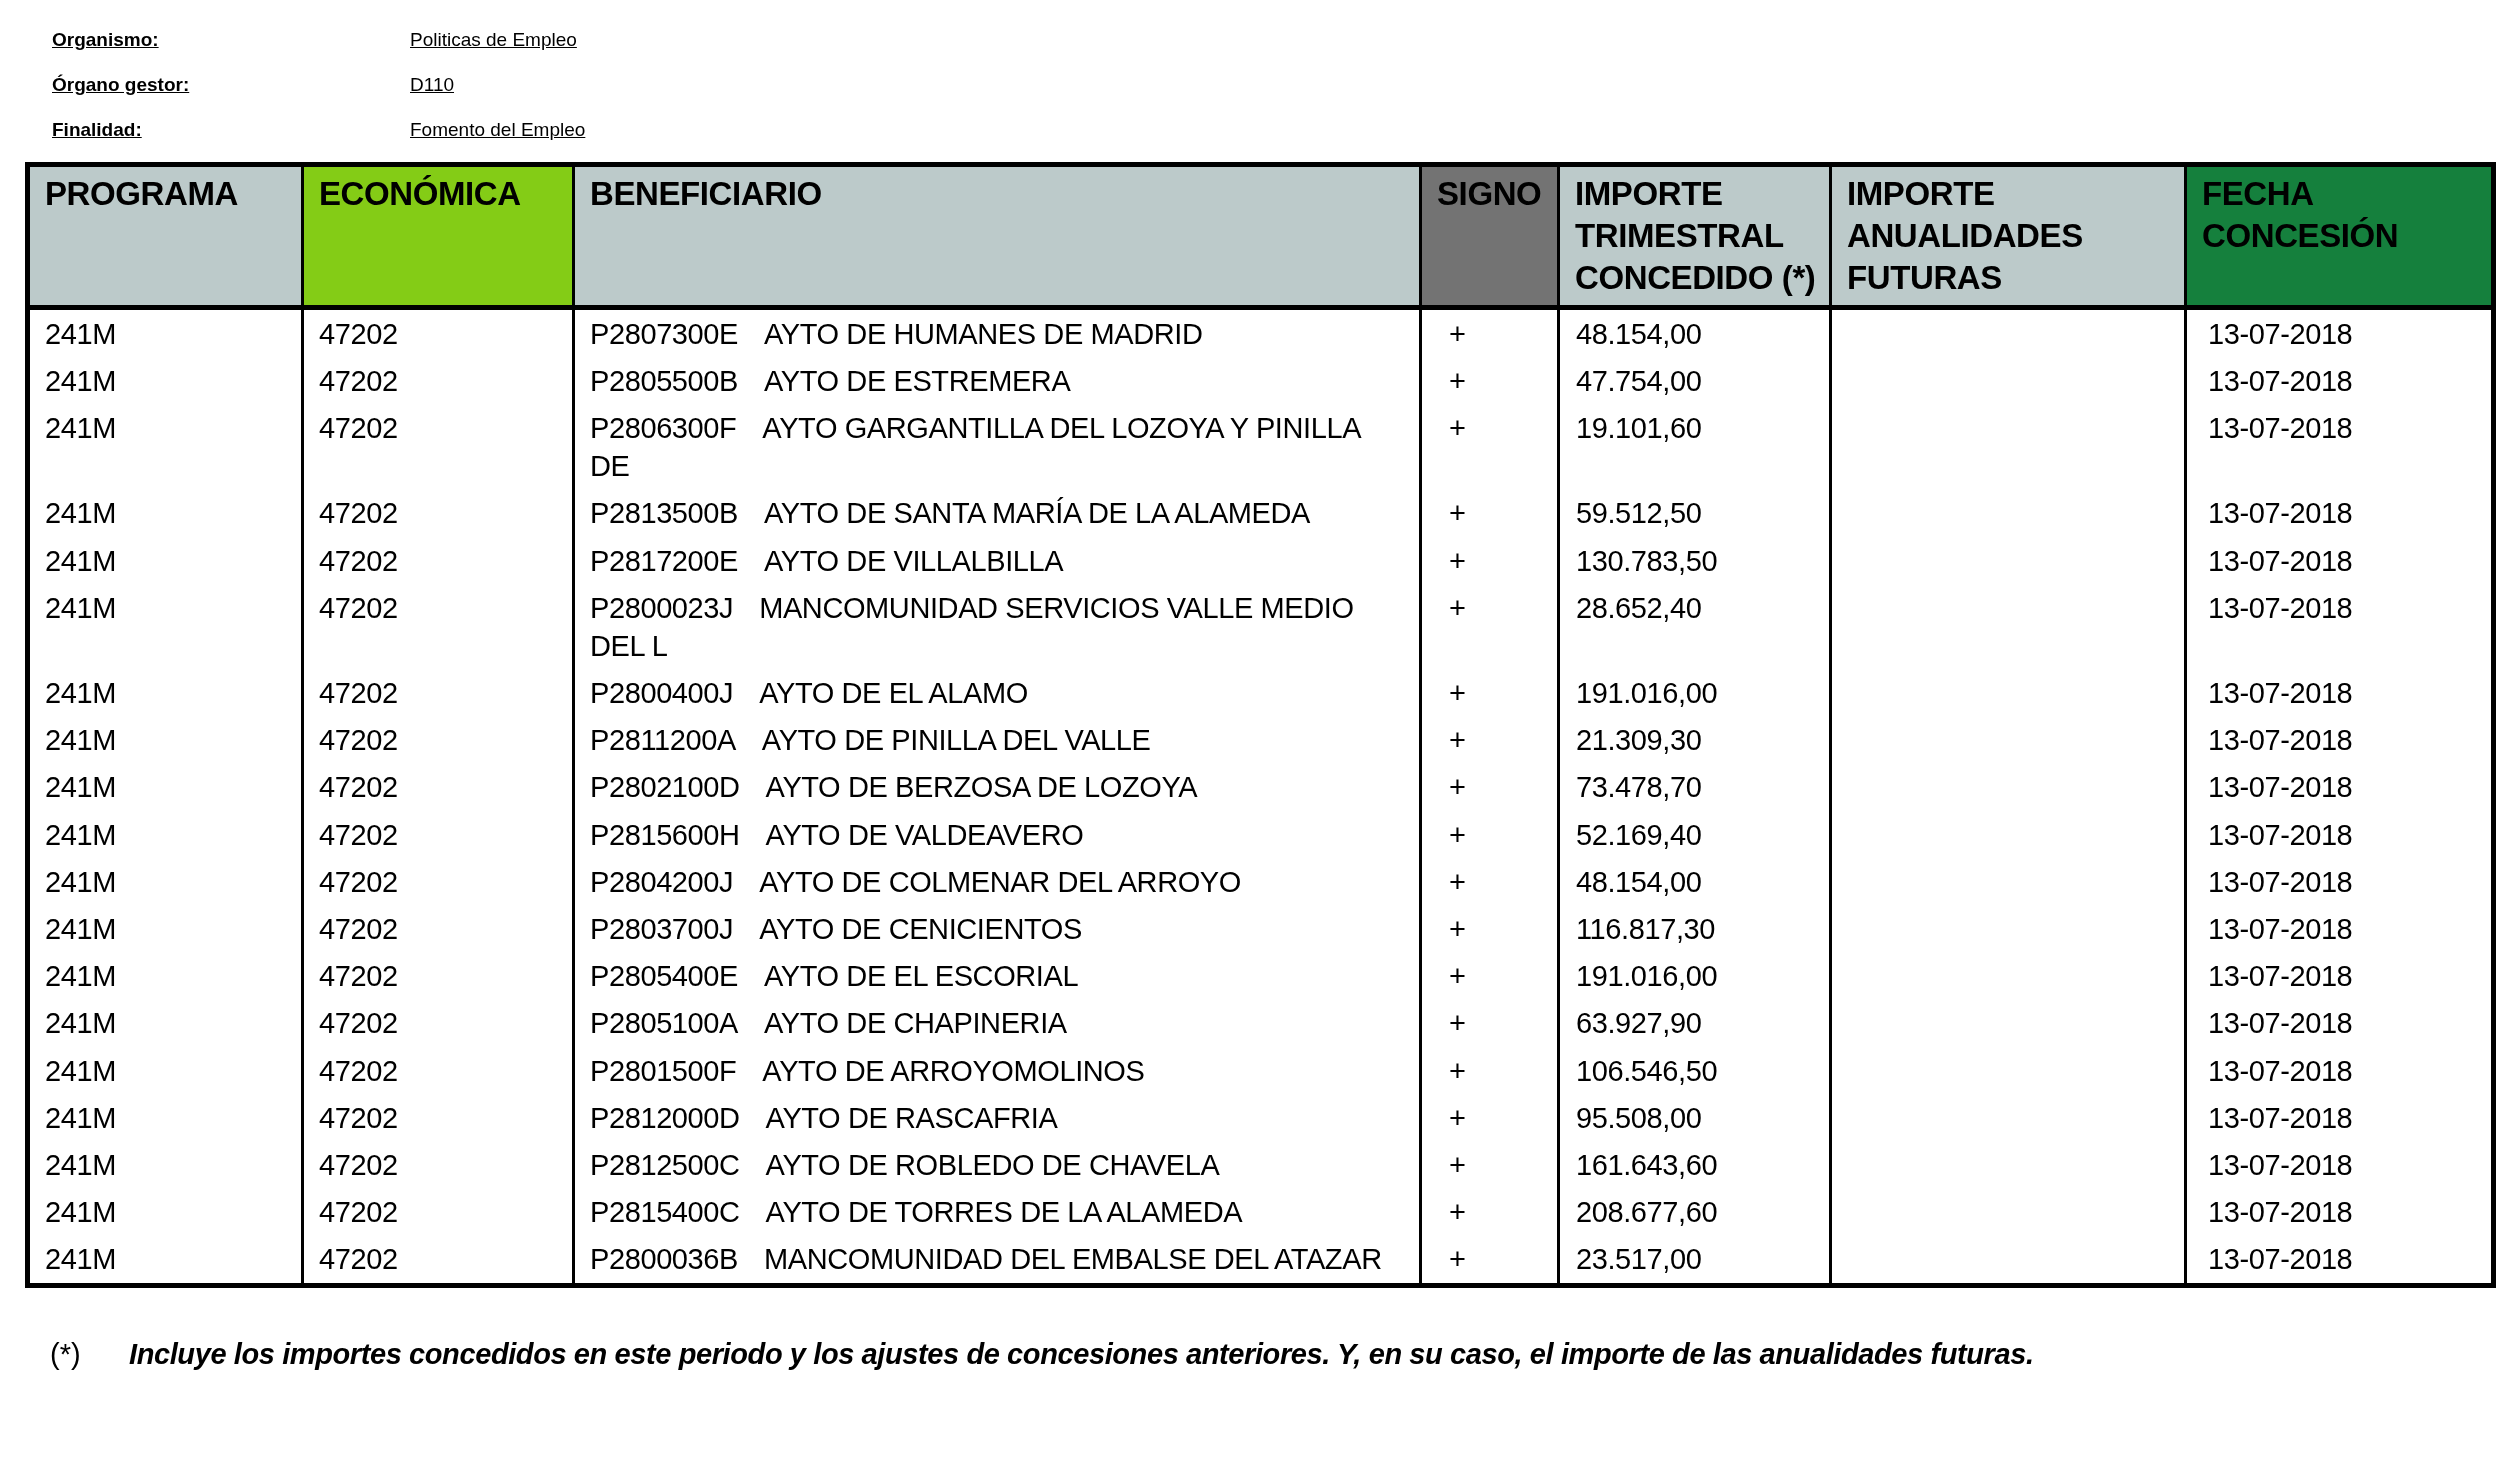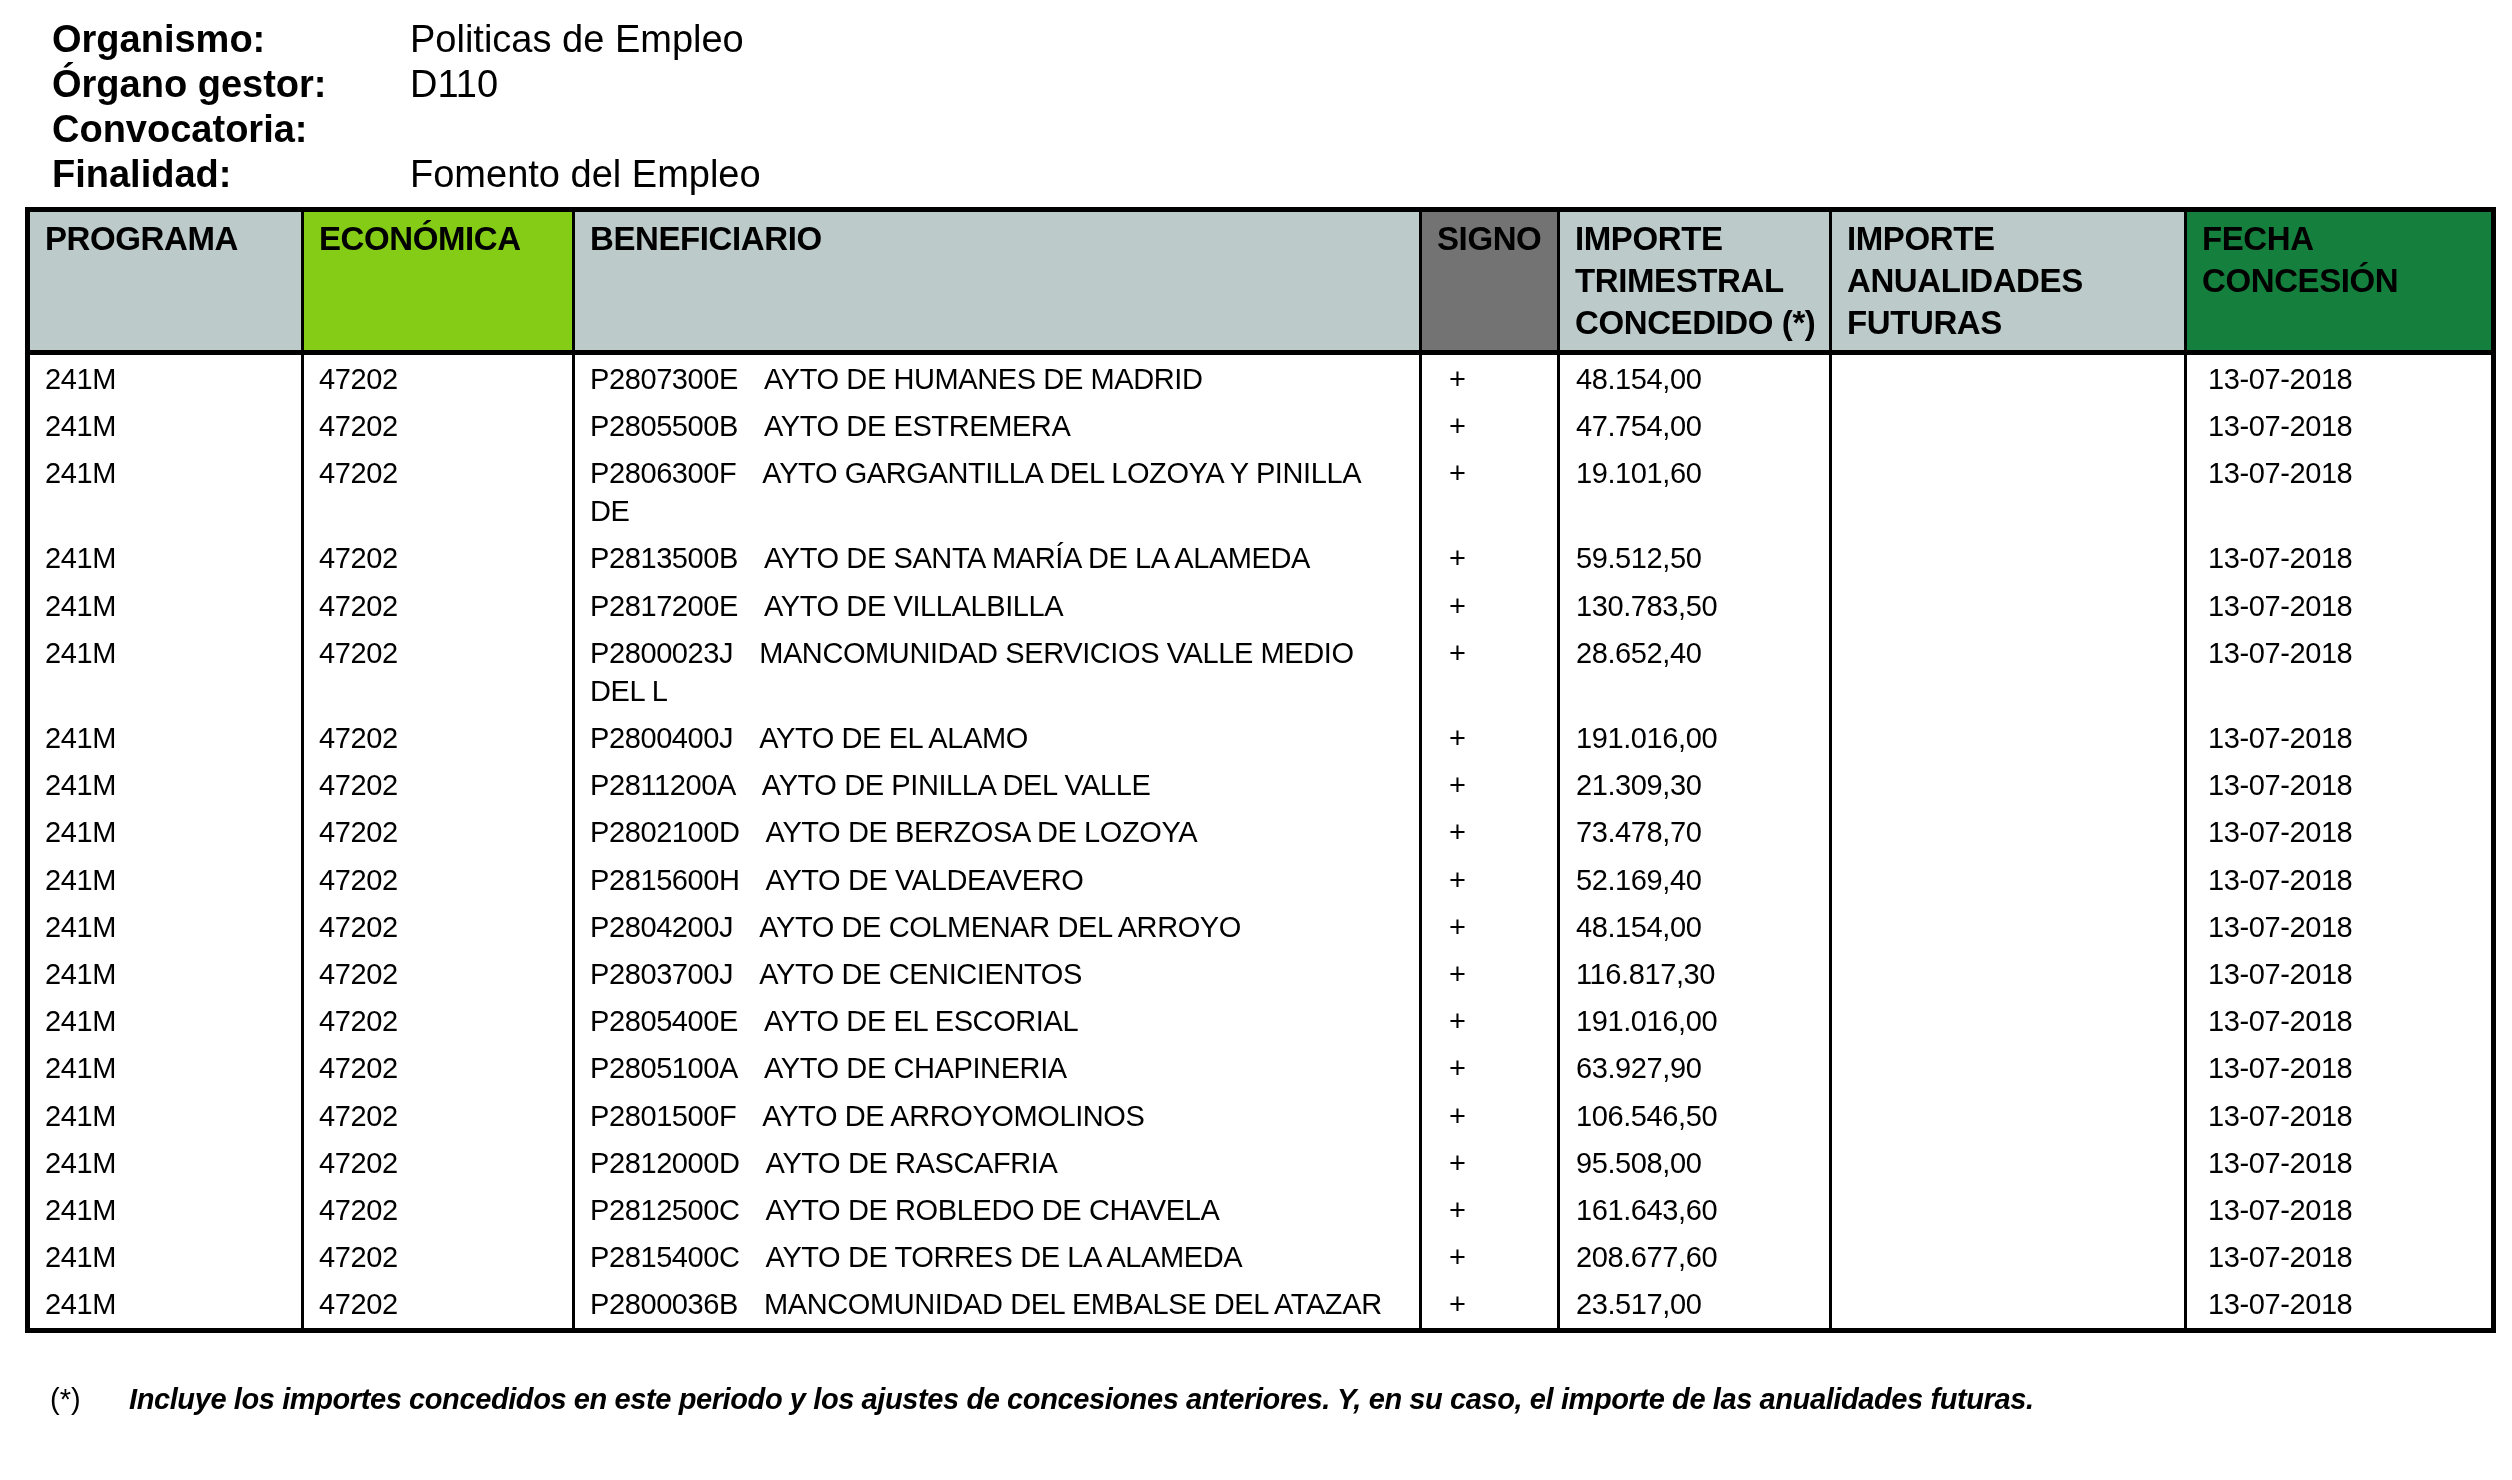--- a/index.html
+++ b/index.html
@@ -7,21 +7,21 @@
   body {
     width:2512px; height:1481px;
     font-family:"Liberation Sans", sans-serif;
     color:#000;
     overflow:hidden;
     position:relative;
   }
 
   
   .info { padding-top:16.7px; margin-left:52px; }
-  .info-row { display:flex; font-size:38px; line-height:45px; }
+  .info-row { display:flex; font-size:19px; line-height:45px;text-decoration:underline; }
   .info-label { width:358px; font-weight:bold; flex:0 0 358px; }
   .info-value { white-space:nowrap; }
 
   
   table.grants {
     border-collapse:collapse;
     table-layout:fixed;
     width:2465px;
     margin:10.6px 0 0 25px;
     border:5.3px solid #000;
@@ -72,21 +72,20 @@
 <div class="info">
   <div class="info-row">
     <span class="info-label">Organismo:</span>
     <span class="info-value">Politicas de Empleo</span>
   </div>
   <div class="info-row">
     <span class="info-label">Órgano gestor:</span>
     <span class="info-value">D110</span>
   </div>
   <div class="info-row">
-    <span class="info-label">Convocatoria:</span>
   </div>
   <div class="info-row">
     <span class="info-label">Finalidad:</span>
     <span class="info-value">Fomento del Empleo</span>
   </div>
 </div>
 
 <table class="grants">
   <colgroup>
     <col class="c-prog">

